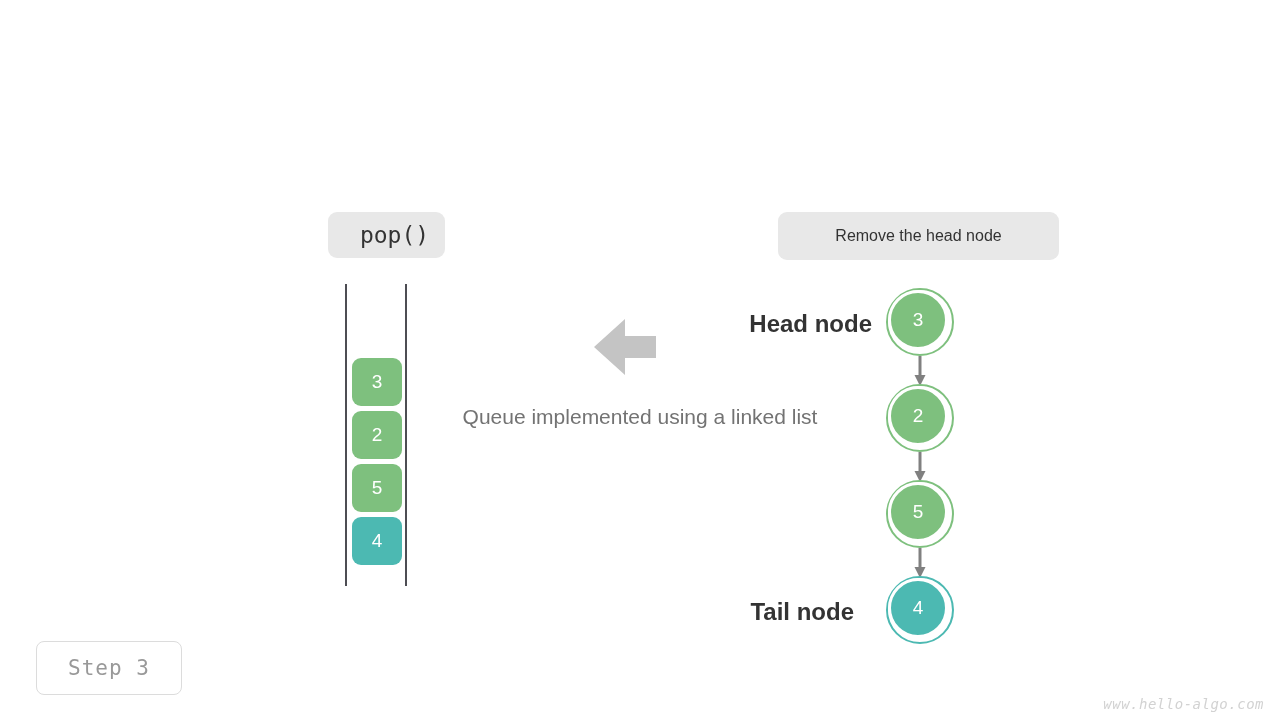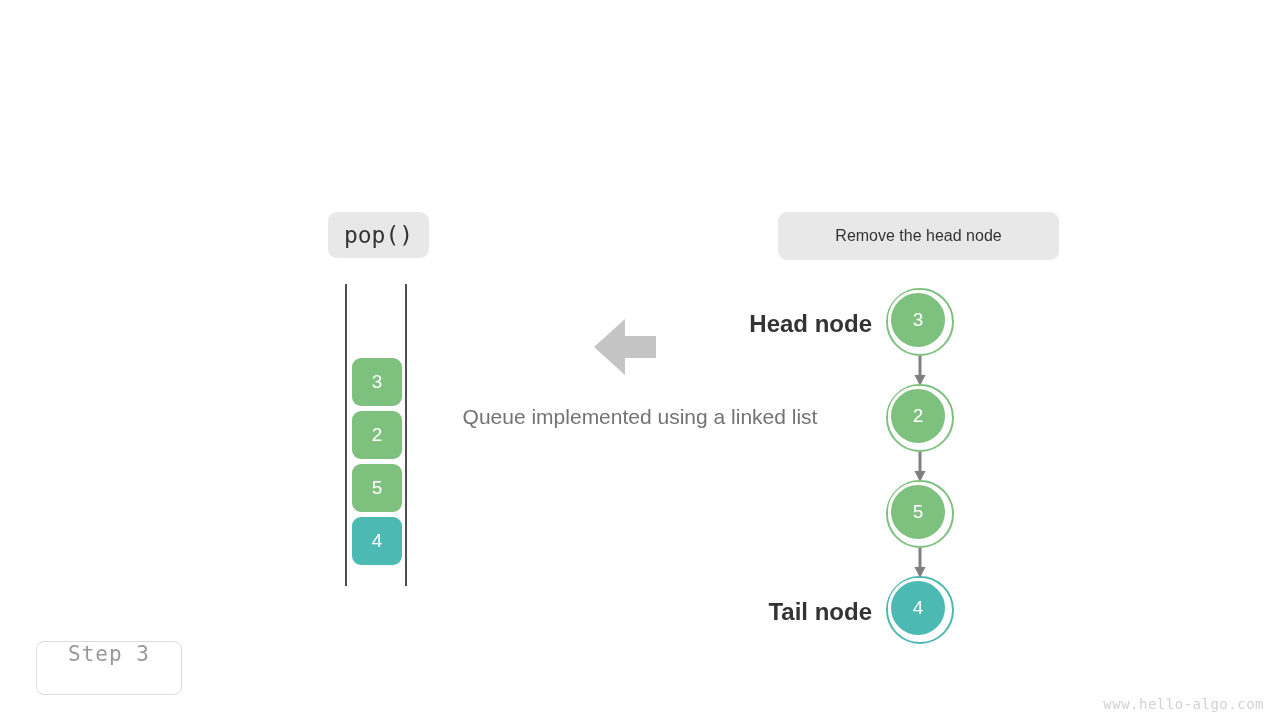--- a/index.html
+++ b/index.html
@@ -28,20 +28,21 @@
     white-space: nowrap;
   }
   #op-pill {
     left: 328px;
     top: 212px;
     width: 101px;
     height: 46px;
     font-family: "DejaVu Sans Mono", monospace;
     font-size: 23px;
     letter-spacing: 0px;
+    padding-left: 16px;
   }
   #action-pill {
     left: 778px;
     top: 212px;
     width: 281px;
     height: 48px;
     font-size: 16px;
   }
 
   
@@ -157,52 +158,53 @@
   
   .node-label {
     position: absolute;
     font-size: 24px;
     font-weight: bold;
     color: #333333;
     white-space: nowrap;
     text-align: right;
   }
   #head-label { left: 654px; top: 310px; width: 218px; }
-  #tail-label { left: 654px; top: 598px; width: 218px; }
+  #tail-label { left: 636px; top: 598px; width: 218px; }
 
   
   #step-badge {
     position: absolute;
     left: 36px;
     top: 641px;
     width: 144px;
     height: 52px;
     border: 1px solid #dcdcdc;
     border-radius: 8px;
     background: #ffffff;
     display: flex;
-    align-items: flex-start;
+    align-items: center;
     justify-content: center;
     font-family: "DejaVu Sans Mono", monospace;
     font-size: 21px;
     color: #999999;
     letter-spacing: 1px;
     white-space: nowrap;
   }
 
   
   #watermark {
     position: absolute;
     right: 16px;
     bottom: 8px;
     font-family: "DejaVu Sans Mono", monospace;
     font-size: 14px;
     color: #d2d2d2;
     letter-spacing: 0.5px;
     white-space: nowrap;
+    font-style: italic;
   }
 </style>
 </head>
 <body>
 
 <div class="pill" id="op-pill">
   <span>pop()</span>
 </div>
 
 <div class="pill" id="action-pill">

